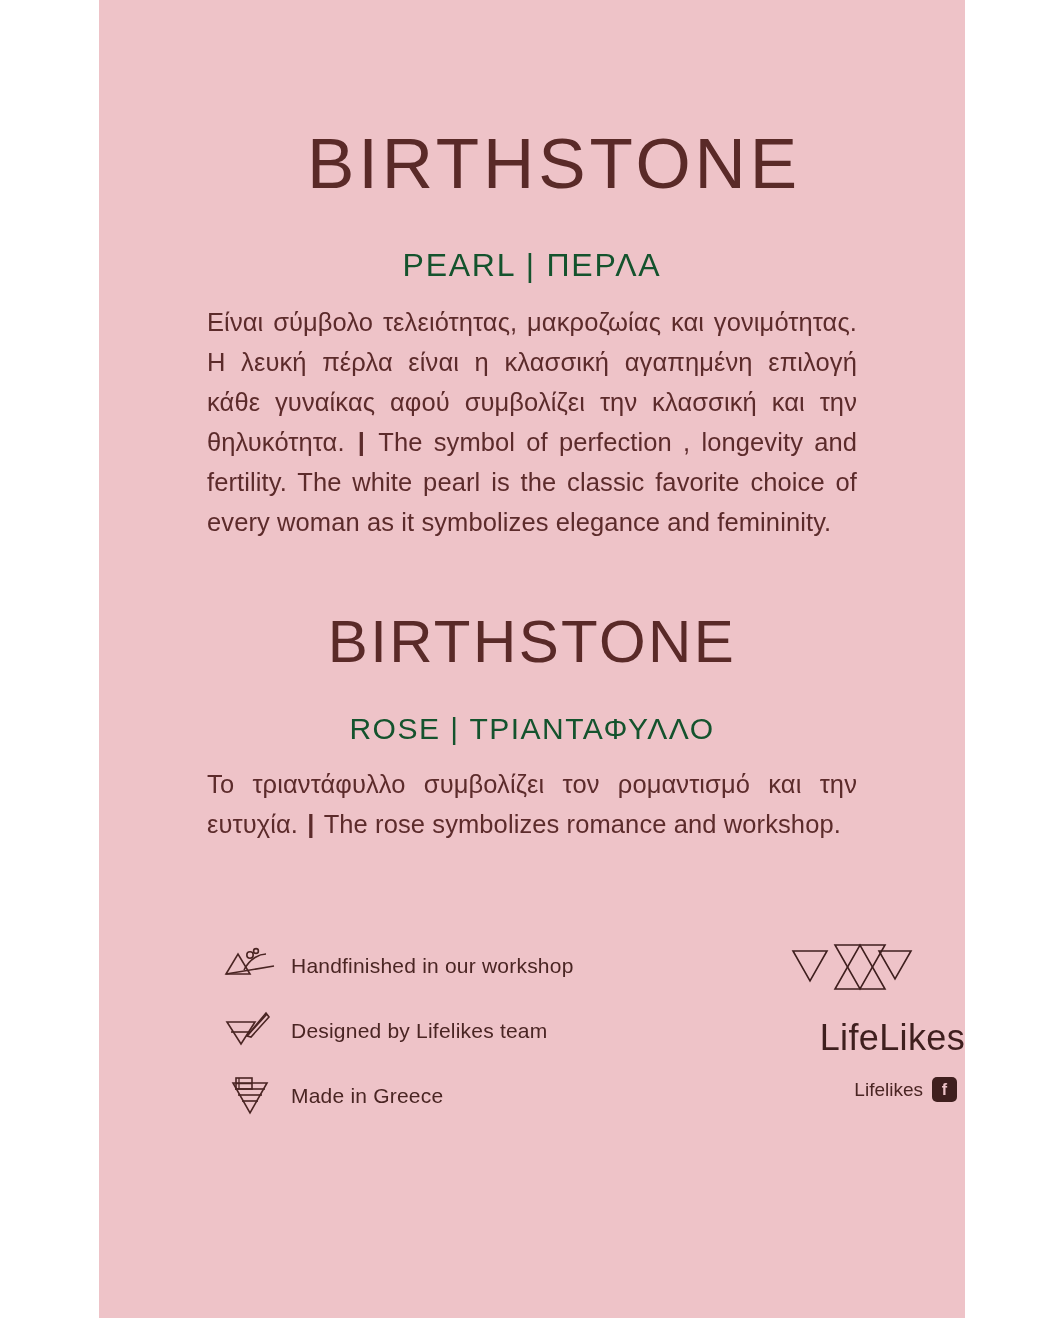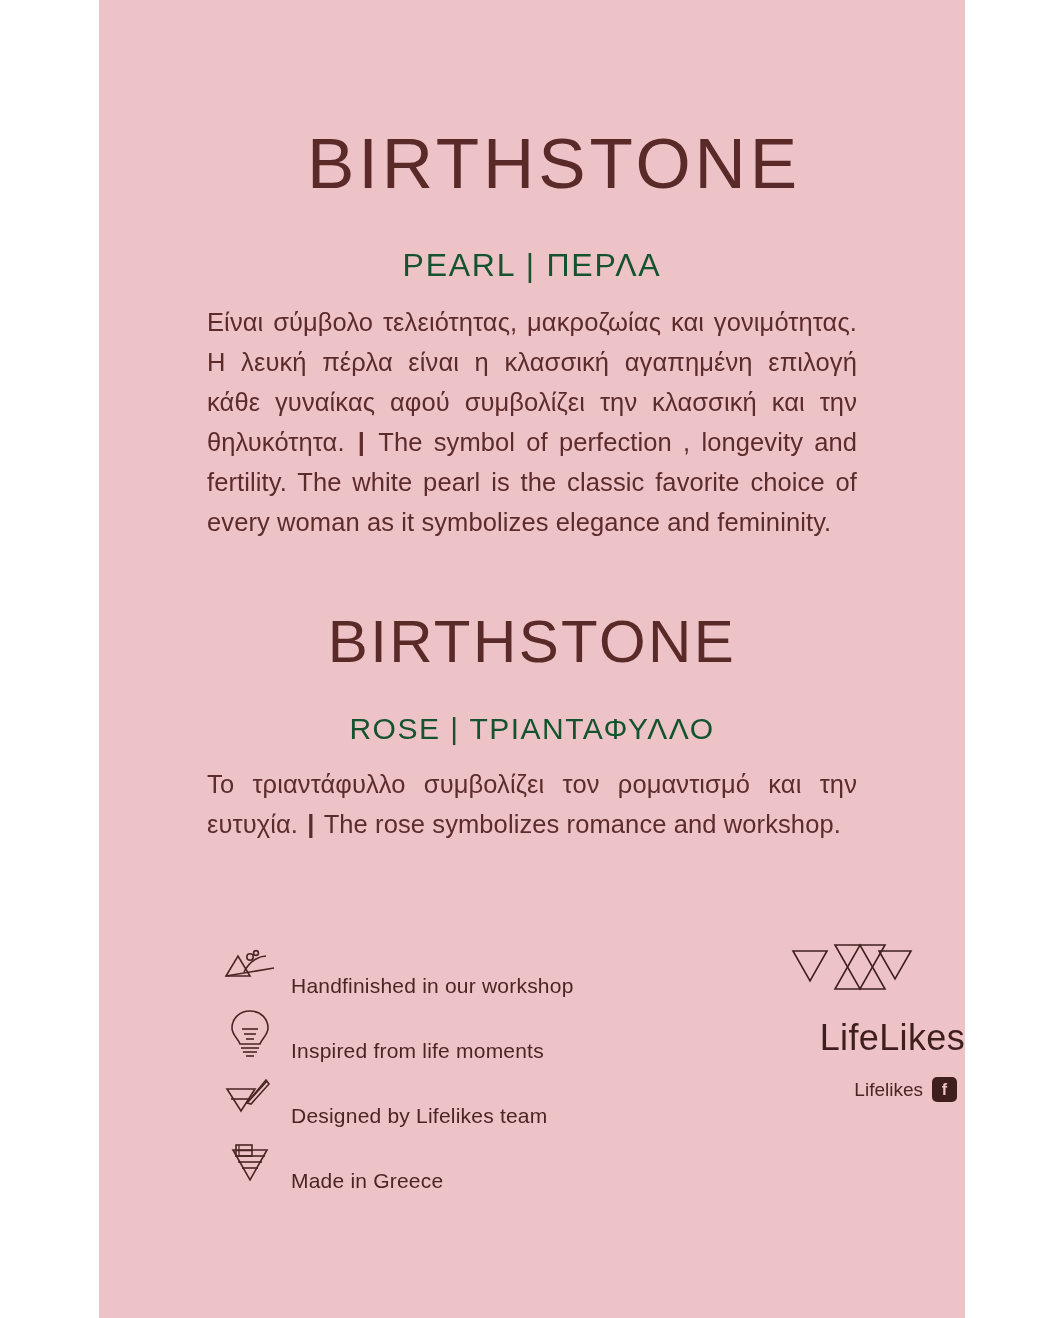--- a/index.html
+++ b/index.html
@@ -82,21 +82,21 @@
     height: 290px;
   }
   .features {
     position: absolute;
     left: 118px;
     top: 8px;
     width: 470px;
   }
   .feature-row {
     display: flex;
-    align-items: flex-end;
+    align-items: center;
     height: 65px;
   }
   .feature-icon {
     width: 66px;
     height: 60px;
     flex: 0 0 66px;
     display: flex;
     align-items: center;
     justify-content: center;
   }
@@ -204,34 +204,20 @@
             <path d="M6 34 L30 34 L18 14 Z"></path>
             <path d="M6 34 L54 26"></path>
             <path d="M24 30 C30 18, 40 14, 46 14"></path>
             <circle cx="30" cy="15" r="3.2"></circle>
             <circle cx="36" cy="11" r="2.4"></circle>
           </svg>
         </span>
         <span class="feature-label">Handfinished in our workshop</span>
       </div>
 
-      <div class="feature-row">
-        <span class="feature-icon">
-          <svg width="48" height="56" viewBox="0 0 48 56" fill="none" stroke="#4a2523" stroke-width="1.6">
-            <path d="M24 6 C13 6 6 14 6 23 C6 30 12 33 14 39 L34 39 C36 33 42 30 42 23 C42 14 35 6 24 6 Z"></path>
-            <path d="M15 43 L33 43"></path>
-            <path d="M17 47 L31 47"></path>
-            <path d="M20 51 L28 51"></path>
-            <path d="M16 24 L32 24"></path>
-            <path d="M18 29 L30 29"></path>
-            <path d="M20 34 L28 34"></path>
-          </svg>
-        </span>
-        <span class="feature-label">Inspired from life moments</span>
-      </div>
 
       <div class="feature-row">
         <span class="feature-icon">
           <svg width="58" height="50" viewBox="0 0 58 50" fill="none" stroke="#4a2523" stroke-width="1.6">
             <path d="M6 16 L34 16 L20 38 Z"></path>
             <path d="M10 26 L30 26"></path>
             <path d="M26 30 L46 8"></path>
             <path d="M26 30 L30 31 L48 11 L45 7 Z"></path>
           </svg>
         </span>

